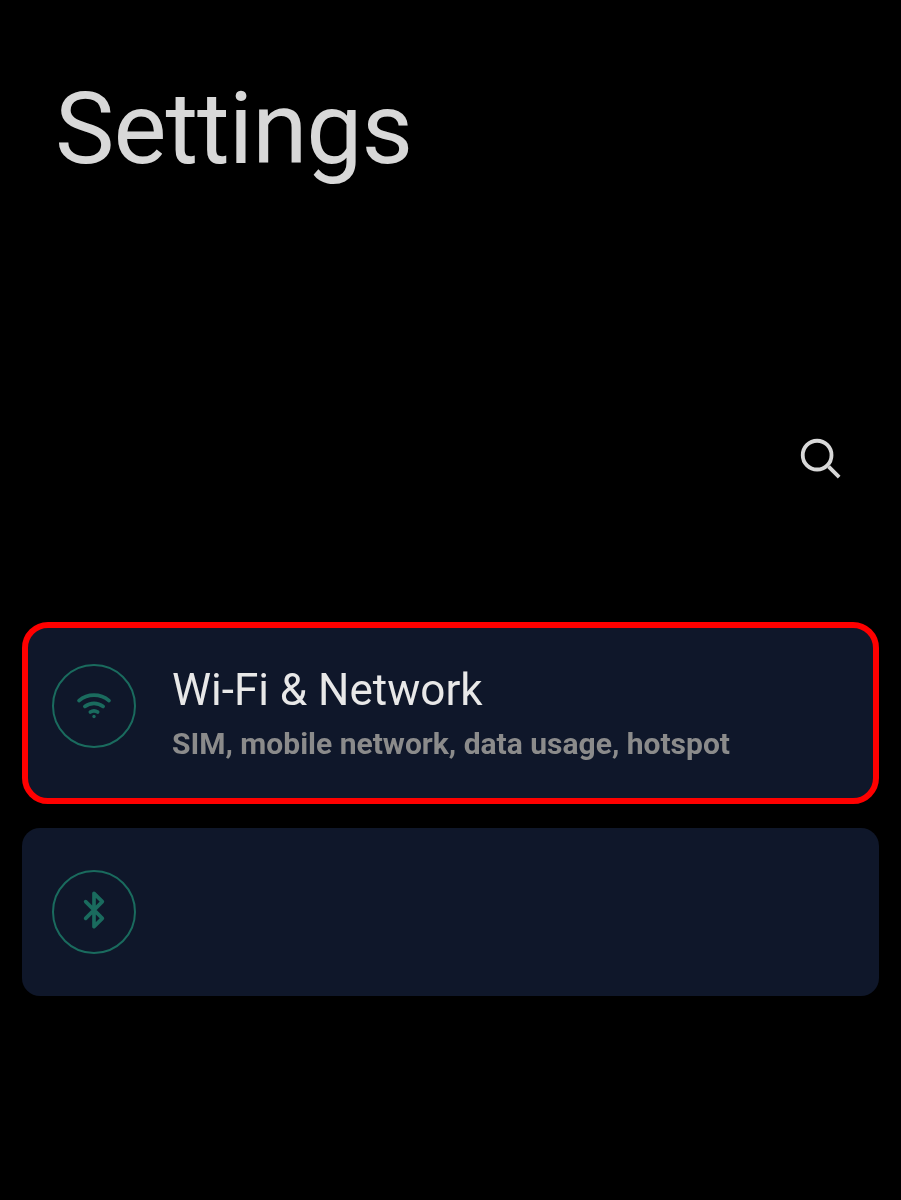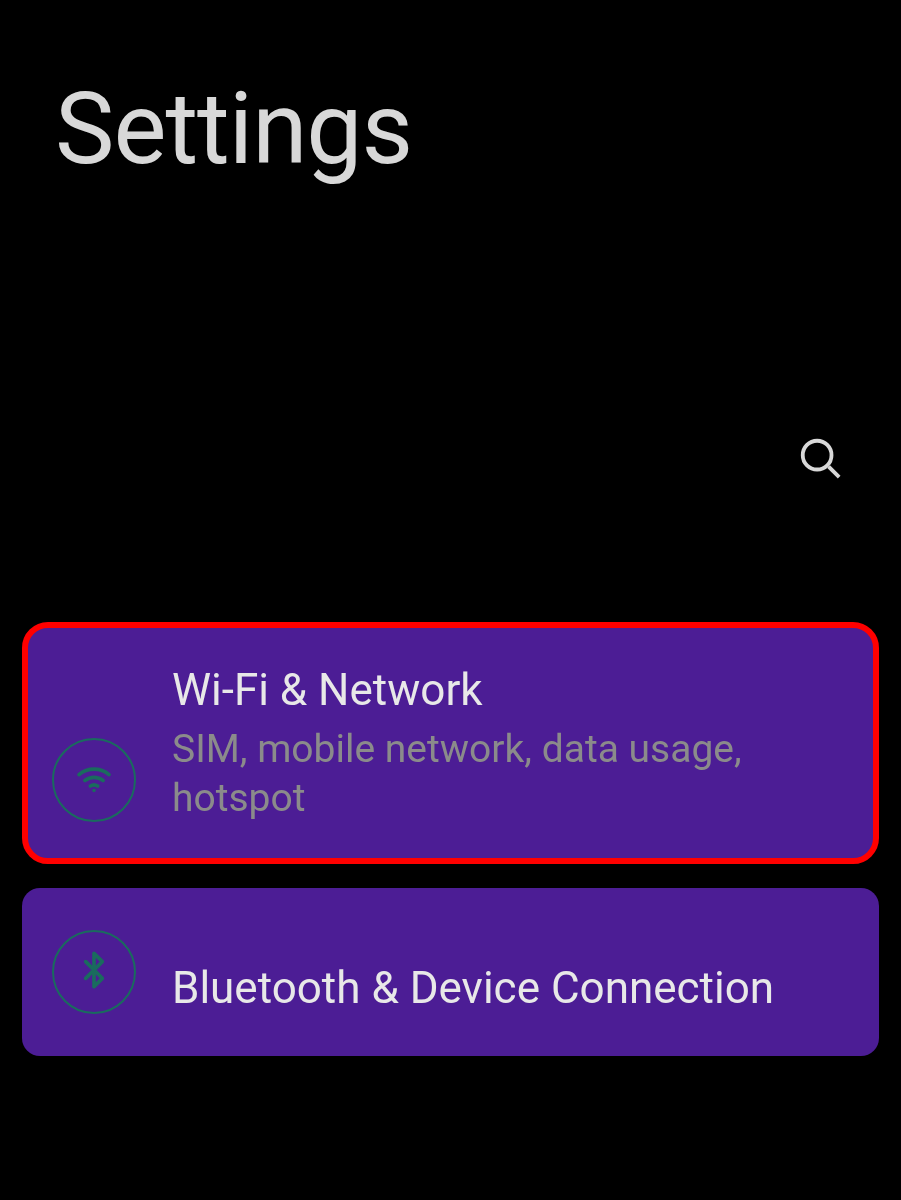--- a/index.html
+++ b/index.html
@@ -32,25 +32,25 @@
       cursor: pointer;
       padding: 8px;
     }
     .settings-list {
       padding: 130px 22px 0 22px;
       display: flex;
       flex-direction: column;
       gap: 24px;
     }
     .settings-item {
-      background: #4c1d95;
+      background: #0f172a;
       border-radius: 18px;
       padding: 42px 30px 42px 30px;
       display: flex;
-      align-items: flex-end;
+      align-items: flex-start;
       gap: 36px;
       cursor: pointer;
     }
     .settings-item.highlighted {
       border: 6px solid #ff0000;
       border-radius: 26px;
       padding: 36px 24px 36px 24px;
     }
     .icon-circle {
       width: 84px;
@@ -68,22 +68,22 @@
       gap: 8px;
     }
     .item-title {
       color: #e8e8e8;
       font-size: 44px;
       font-weight: 400;
       line-height: 1.2;
     }
     .item-subtitle {
       color: #8b8b8b;
-      font-size: 39px;
-      font-weight: 400;
+      font-size: 30px;
+      font-weight: 700;
       line-height: 1.25;
     }
   </style>
 </head>
 <body>
 
 <h1 class="page-title">Settings</h1>
 
 <div class="search-row">
   <button class="search-button">
@@ -117,17 +117,16 @@
 
   <div class="settings-item">
     <div class="icon-circle">
       <span>
         <svg width="40" height="40" viewBox="0 0 24 24" fill="none" stroke="#1a6b5e" stroke-width="2.2" stroke-linejoin="round" stroke-linecap="round">
           <path d="M7 7 L17 17 L12 22 L12 2 L17 7 L7 17"></path>
         </svg>
       </span>
     </div>
     <div class="item-text">
-      <div class="item-title">Bluetooth &amp; Device Connection</div>
     </div>
   </div>
 
 </div>
 
 </body></html>

